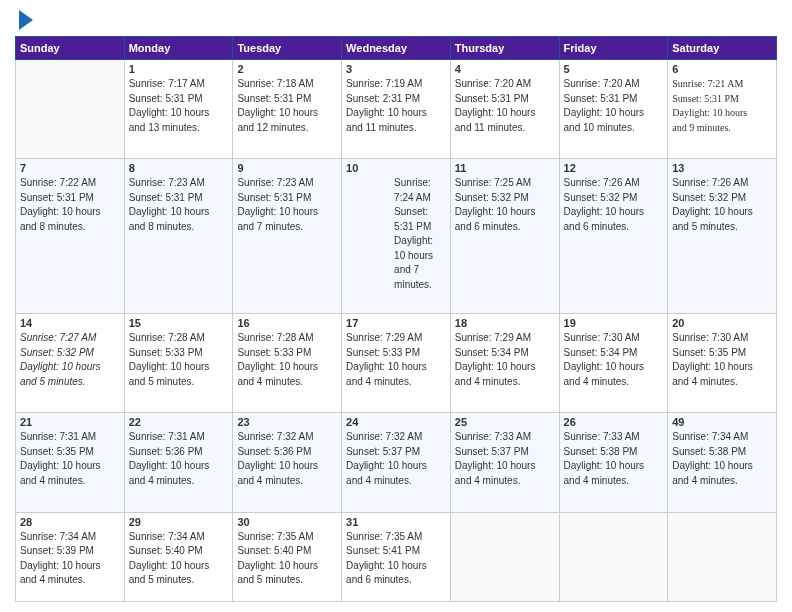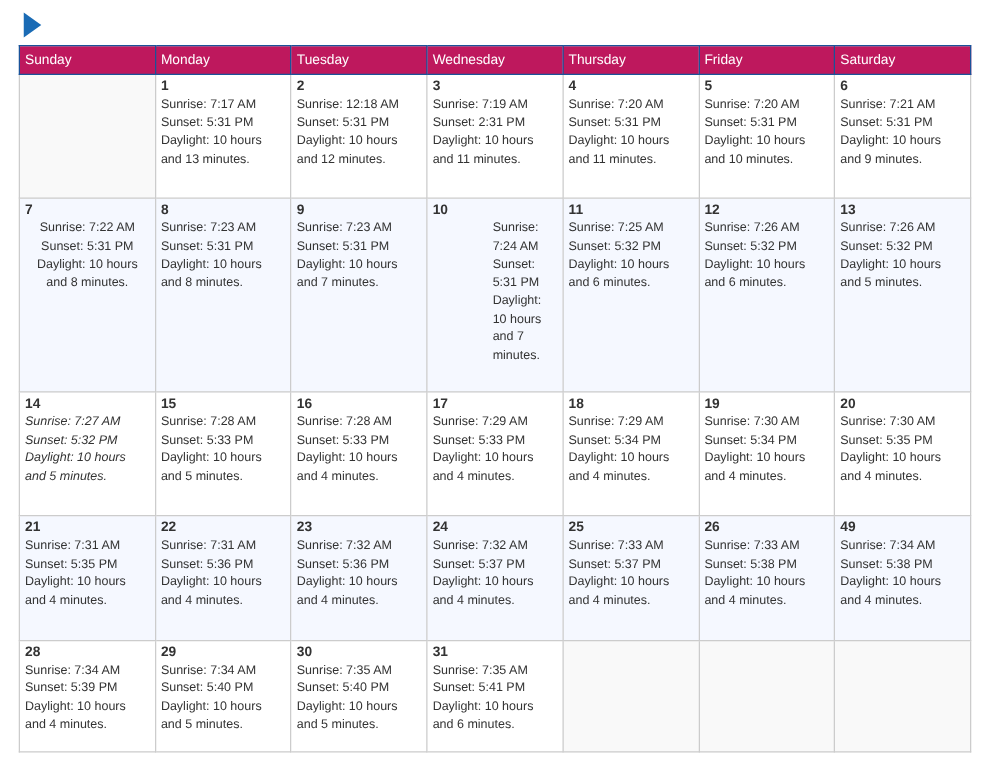--- a/index.html
+++ b/index.html
@@ -62,24 +62,24 @@
       border: 1px solid #ccc;
       border-collapse: collapse;
       width: 100%;
     }
     table {
       width: 100%;
       border-collapse: collapse;
       table-layout: fixed;
     }
     thead tr th {
-      background-color: #be185d;
+      background-color: #4c1d95;
       color: white;
       font-size: 11px;
-      font-weight: normal;
+      font-weight: bold;
       padding: 5px 4px;
       text-align: left;
       border: 1px solid #1a5299;
     }
     tbody tr td {
       vertical-align: top;
       border: 1px solid #ccc;
       padding: 3px 4px;
       font-size: 9px;
       color: #333;
@@ -145,21 +145,21 @@
           <td class="empty-cell"></td>
           <td>
             <span class="day-num">1</span>
             <div class="day-info" style="white-space: pre-line;">Sunrise: 7:17 AM
 Sunset: 5:31 PM
 Daylight: 10 hours
 and 13 minutes.</div>
           </td>
           <td>
             <span class="day-num">2</span>
-            <div class="day-info" style="white-space: pre-line;">Sunrise: 12:18 AM
+            <div class="day-info" style="white-space: pre-line;">Sunrise: 7:18 AM
 Sunset: 5:31 PM
 Daylight: 10 hours
 and 12 minutes.</div>
           </td>
           <td>
             <span class="day-num">3</span>
             <div class="day-info" style="white-space: pre-line;">Sunrise: 7:19 AM
 Sunset: 2:31 PM
 Daylight: 10 hours
 and 11 minutes.</div>
@@ -173,30 +173,30 @@
           </td>
           <td>
             <span class="day-num">5</span>
             <div class="day-info" style="white-space: pre-line;">Sunrise: 7:20 AM
 Sunset: 5:31 PM
 Daylight: 10 hours
 and 10 minutes.</div>
           </td>
           <td>
             <span class="day-num">6</span>
-            <div class="day-info" style="white-space: pre-line;">Sunrise: 7:21 AM
+            <div class="day-info" style="white-space: pre-line; font-family: Liberation Serif, serif;">Sunrise: 7:21 AM
 Sunset: 5:31 PM
 Daylight: 10 hours
 and 9 minutes.</div>
           </td>
         </tr>
         <tr>
           <td>
             <span class="day-num">7</span>
-            <div class="day-info" style="white-space: pre-line; text-align: center;">Sunrise: 7:22 AM
+            <div class="day-info" style="white-space: pre-line;">Sunrise: 7:22 AM
 Sunset: 5:31 PM
 Daylight: 10 hours
 and 8 minutes.</div>
           </td>
           <td>
             <span class="day-num">8</span>
             <div class="day-info" style="white-space: pre-line;">Sunrise: 7:23 AM
 Sunset: 5:31 PM
 Daylight: 10 hours
 and 8 minutes.</div>

